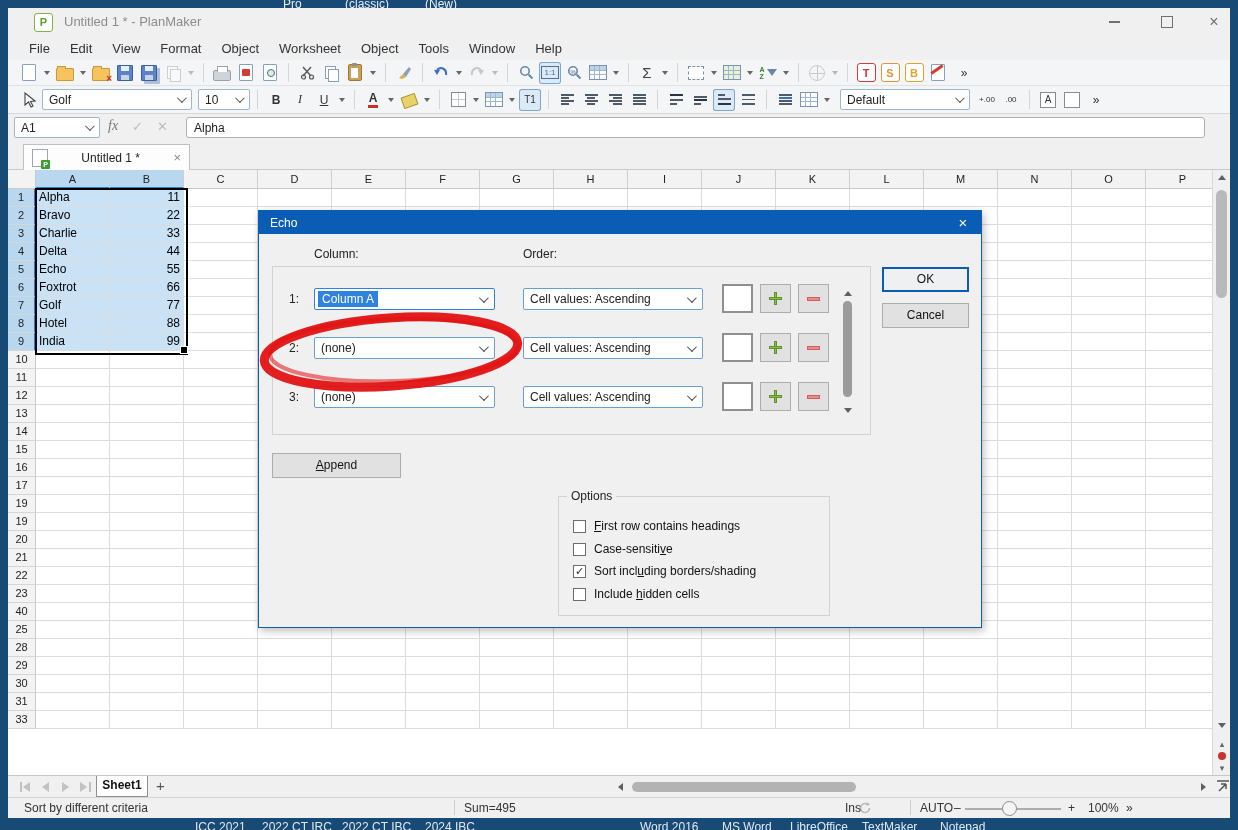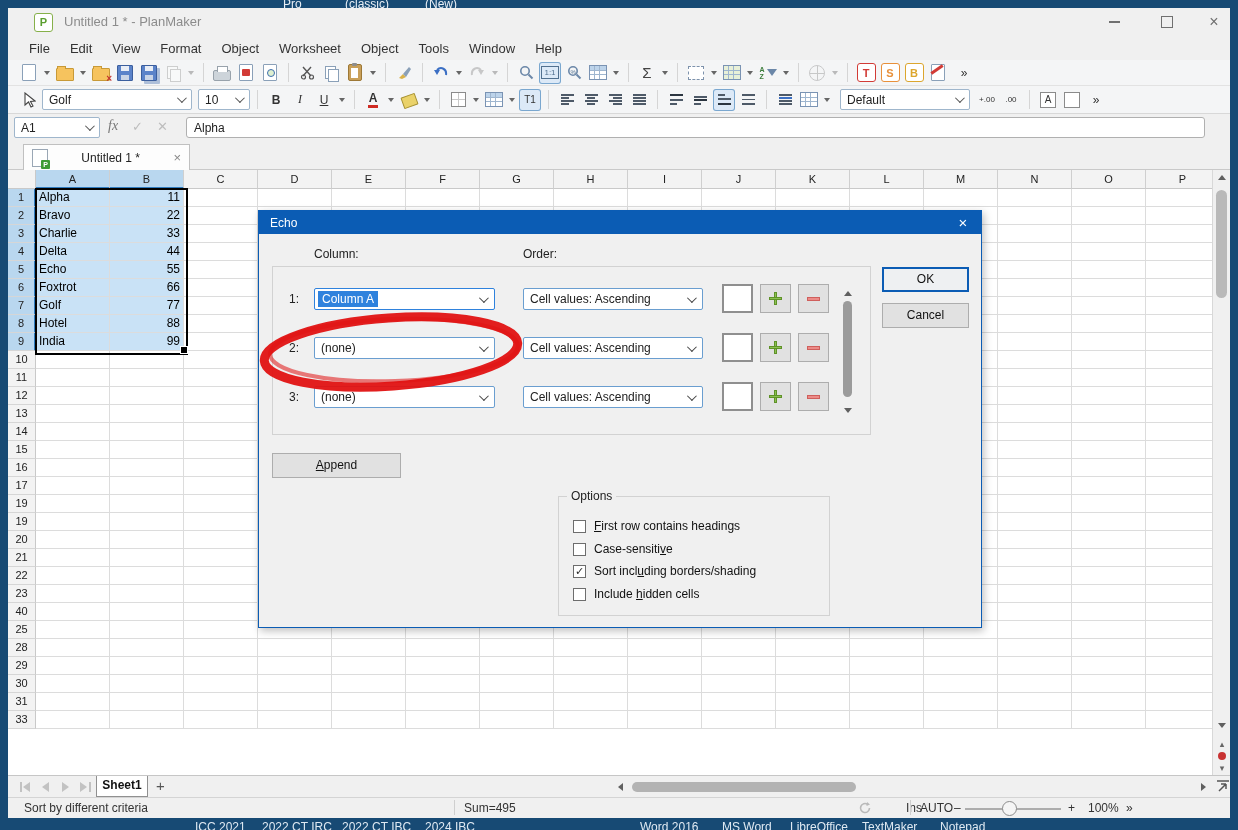--- a/index.html
+++ b/index.html
@@ -1166,21 +1166,21 @@
   </div>
 
   <div id="statusbar">
     <span class="st" style="left:16px">Sort by different criteria</span>
     <span class="vdiv" style="left:446px"></span>
     <span class="st" style="left:456px">Sum=495</span>
     <svg width="14" height="14" viewBox="0 0 14 14" style="position:absolute;left:850px;top:3px;opacity:.45">
       <path d="M11.5 7 a4.5 4.5 0 1 1 -2 -3.7" stroke="#777" stroke-width="1.6" fill="none"></path>
         <path d="M9 1 L12 3.5 L8.5 5 Z" fill="#777"></path>
     </svg>
-    <span class="st" style="left:898px">Ins</span>
+    <span class="st" style="left:837px">Ins</span>
     <span class="vdiv" style="left:902px"></span>
     <span class="st" style="left:912px">AUTO</span>
     <span class="st" style="left:946px">–</span>
     <span id="zoomtrack"></span>
     <span id="zoomthumb"></span>
     <span class="st" style="left:1060px">+</span>
     <span class="st" style="left:1080px">100%</span>
     <span class="st" style="left:1118px">»</span>
   </div>
 

